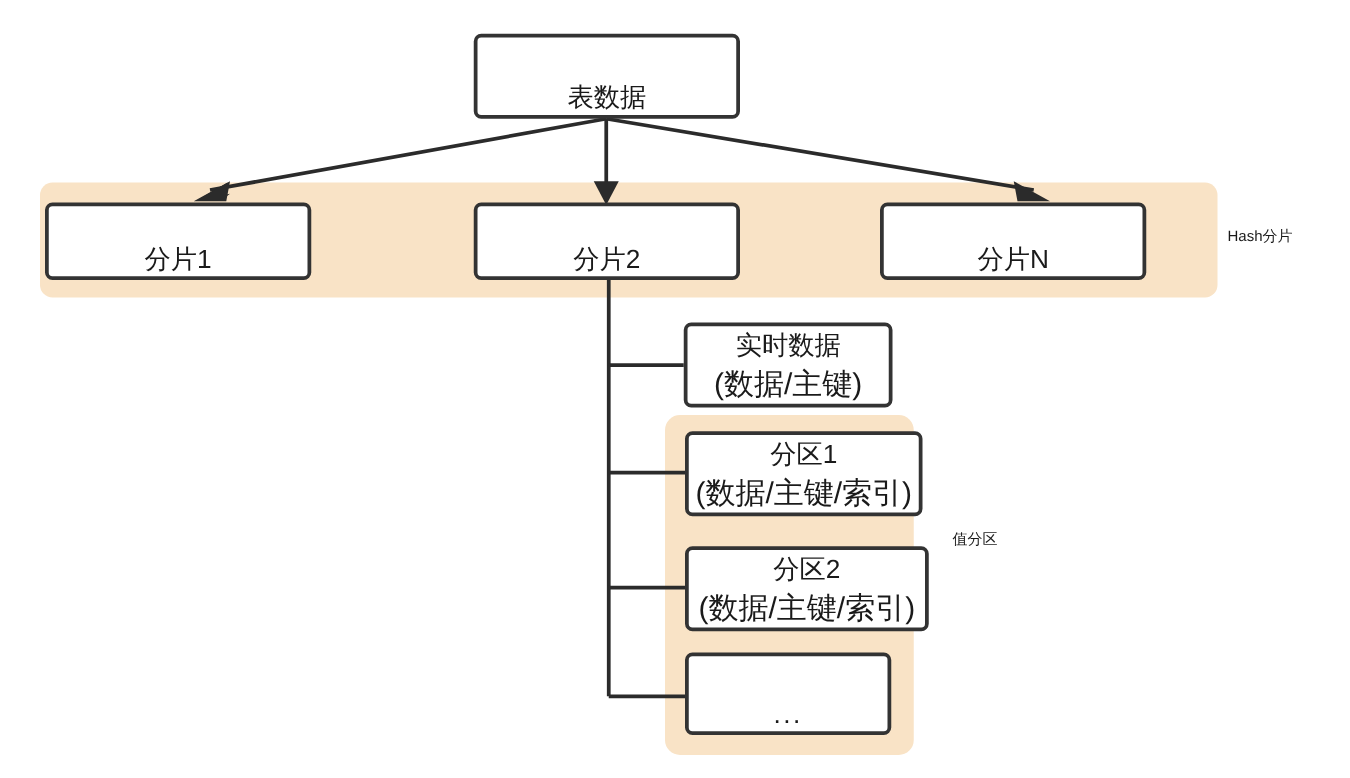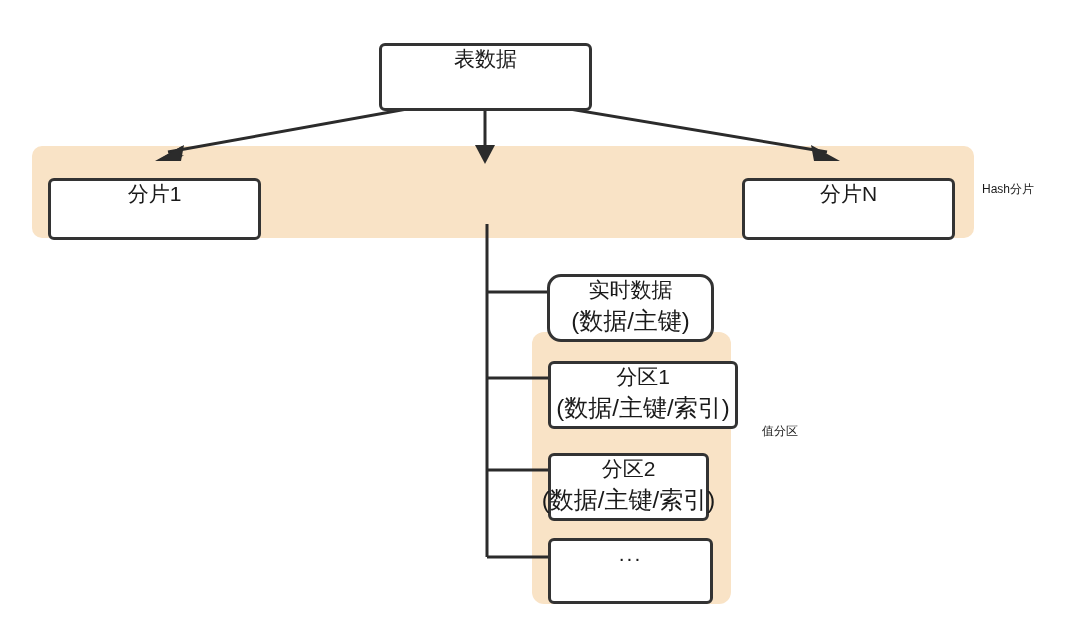--- a/index.html
+++ b/index.html
@@ -37,55 +37,54 @@
   }
   .node {
     position: absolute;
     box-sizing: border-box;
     background: #FFFFFF;
     border: 3px solid #333333;
     border-radius: 6px;
     display: flex;
     flex-direction: column;
     align-items: center;
-    justify-content: flex-start;
+    justify-content: flex-end;
     color: #1a1a1a;
-    margin-top: 16px;
   }
   .node .title {
     font-size: 21px;
     line-height: 1.25;
     white-space: nowrap;
   }
   .node .sub {
     font-size: 24px;
     line-height: 1.25;
     margin-top: 3px;
     white-space: nowrap;
   }
   #node-table-data {
     left: 379px; top: 27px; width: 213px; height: 68px;
   }
   #node-shard-1 {
-    left: 48px; top: 162px; width: 213px; height: 62px;
+    left: 36px; top: 162px; width: 213px; height: 62px;
   }
   #node-shard-2 {
     left: 379px; top: 162px; width: 213px; height: 62px;
   }
   #node-shard-n {
-    left: 742px; top: 162px; width: 213px; height: 62px;
+    left: 704px; top: 162px; width: 213px; height: 62px;
   }
   #node-realtime {
-    left: 547px; top: 258px; width: 167px; height: 68px; border-radius: 14px;
+    left: 547px; top: 258px; width: 167px; height: 68px;
   }
   #node-partition-1 {
     left: 548px; top: 345px; width: 190px; height: 68px;
   }
   #node-partition-2 {
-    left: 548px; top: 437px; width: 161px; height: 68px;
+    left: 548px; top: 437px; width: 195px; height: 68px;
   }
   #node-partition-more {
     left: 548px; top: 522px; width: 165px; height: 66px;
   }
   #node-partition-more .title {
     font-size: 21px;
     letter-spacing: 2px;
   }
   .side-label {
     position: absolute;
@@ -139,20 +138,23 @@
   </svg>
 
   <div class="node" id="node-table-data">
     <div class="title">表数据</div>
   </div>
 
   <div class="node" id="node-shard-1">
     <div class="title">分片1</div>
   </div>
 
+  <div class="node" id="node-shard-2">
+    <div class="title">分片2</div>
+  </div>
 
   <div class="node" id="node-shard-n">
     <div class="title">分片N</div>
   </div>
 
   <div class="side-label" id="label-hash">Hash分片</div>
 
   <div class="node" id="node-realtime">
     <div class="title">实时数据</div>
     <div class="sub">(数据/主键)</div>

